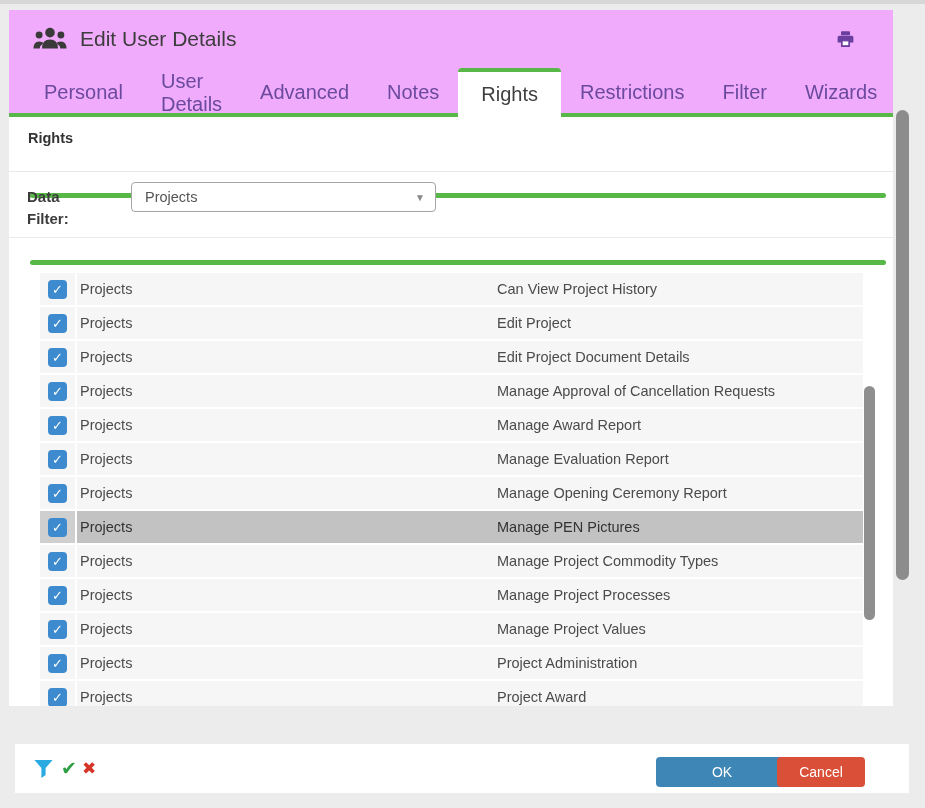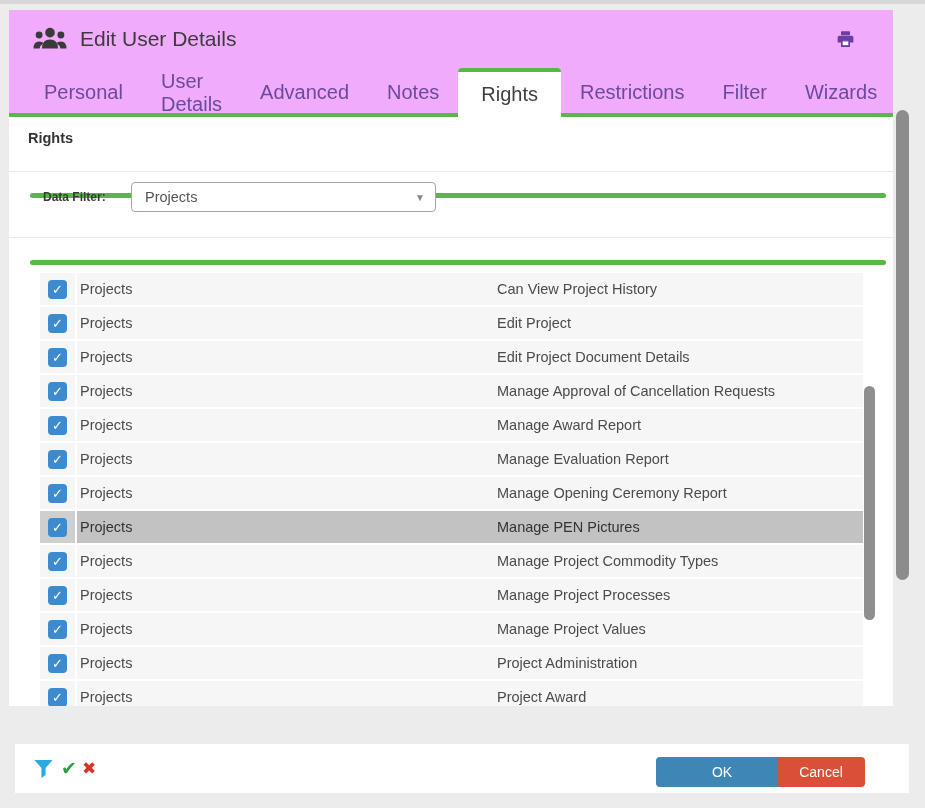--- a/index.html
+++ b/index.html
@@ -34,21 +34,21 @@
 
   
   .content{position:absolute;top:107px;left:0;right:0;bottom:0;background:#fff;}
   .section-title{position:absolute;left:19px;top:13px;font-size:14.5px;font-weight:bold;color:#333;}
   .divider{position:absolute;left:0;right:0;height:1px;background:#e9e9e9;}
   .d1{top:54px;}
   .d2{top:120px;}
   .green-bar{position:absolute;left:21px;width:856px;height:5px;border-radius:3px;background:var(--accent-green);}
   .gb1{top:76px;}
   .gb2{top:143px;}
-  .filter-label{position:absolute;left:34px;top:69px;width:66px;font-size:12px;font-weight:bold;color:#3b3b3b;line-height:22px;}
+  .filter-label{position:absolute;left:18px;top:69px;width:66px;font-size:15px;font-weight:bold;color:#3b3b3b;line-height:22px;}
   .dropdown{position:absolute;left:122px;top:65px;width:305px;height:30px;border:1px solid #a5a5a5;border-radius:4px;background:#fff;display:flex;align-items:center;padding:0 10px 0 13px;cursor:pointer;}
   .dropdown .val{font-size:14.5px;color:#555;flex:1;}
   .dropdown .caret{font-size:10px;color:#888;}
 
   
   .rights-list{position:absolute;left:31px;top:156px;width:823px;height:433px;overflow:hidden;}
   .row{height:32px;margin-bottom:2px;background:#f6f6f6;display:flex;align-items:center;font-size:14.5px;color:#4b4b4b;cursor:pointer;}
   .cell-check{width:37px;align-self:stretch;display:flex;align-items:center;justify-content:center;border-right:2px solid #fff;}
   .checkbox{width:19px;height:19px;border-radius:4px;background:var(--checkbox-blue);color:#fff;font-size:13px;font-weight:bold;display:flex;align-items:center;justify-content:center;line-height:1;}
   .cell-cat{width:420px;padding-left:3px;}

